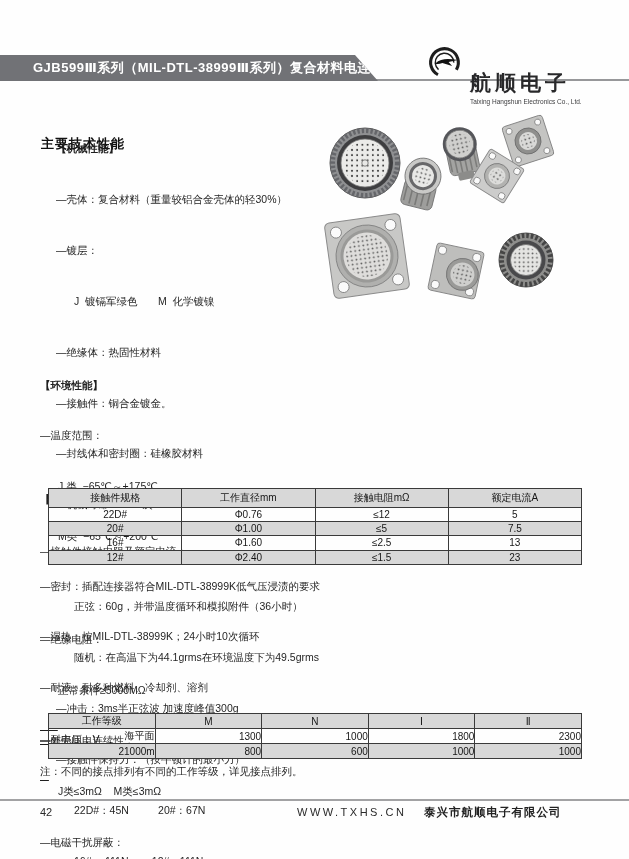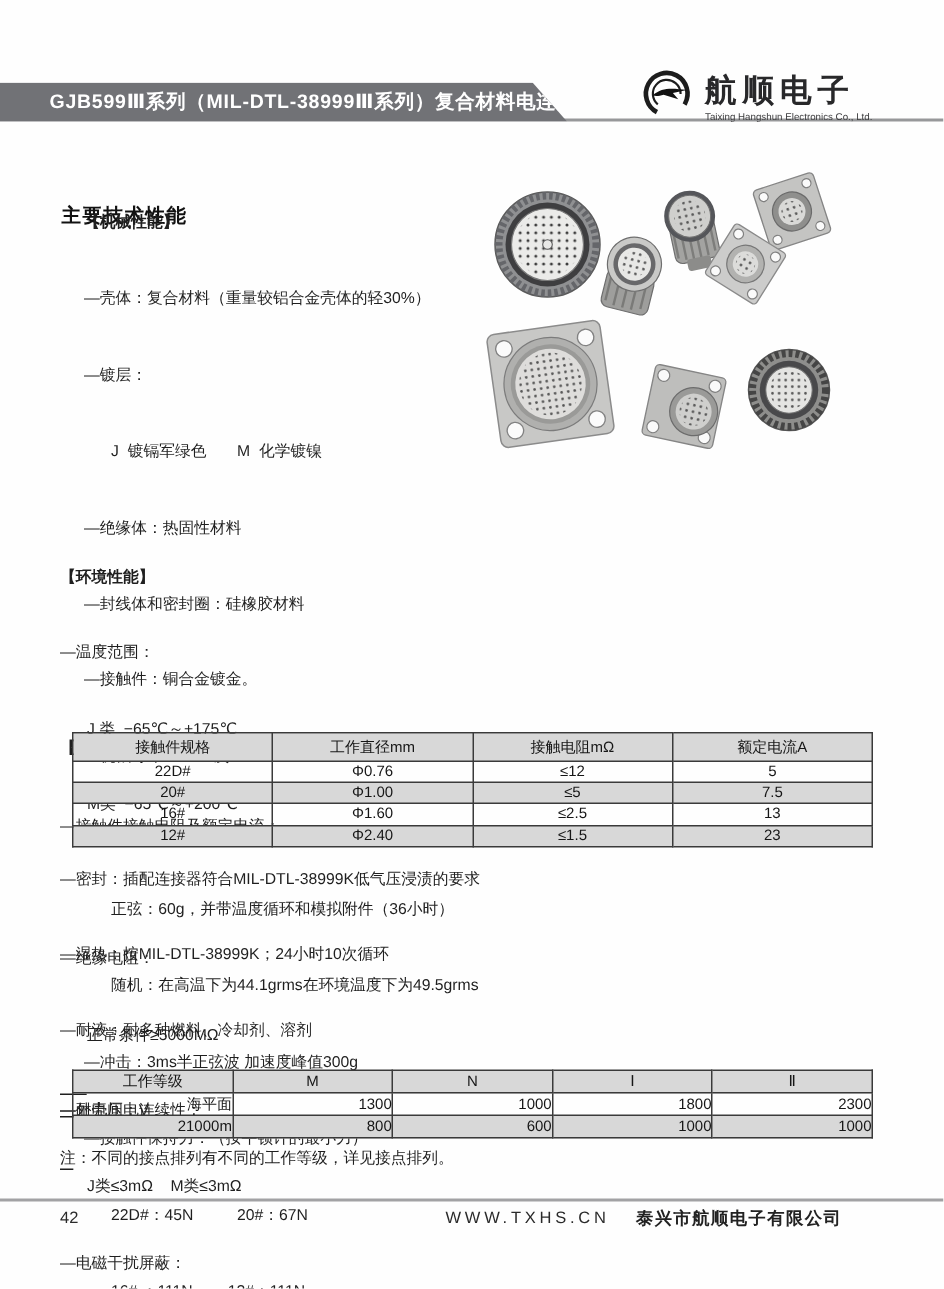--- a/index.html
+++ b/index.html
@@ -24,21 +24,21 @@
     clip-path:polygon(0 0, 355px 0, 378px 100%, 0 100%);
     color:#ffffff;
     font-size:13px; font-weight:bold;
     line-height:26px;
     padding-left:33px;
     letter-spacing:0.5px;
     white-space:nowrap;
   }
   .logo { position:absolute; left:427px; top:44px; display:flex; align-items:flex-start; }
   .logo-mark { width:37px; height:37px; }
-  .logo-text { margin-left:6px; padding-top:2px; }
+  .logo-text { margin-left:6px; padding-top:2px;margin-top:23px; }
   .logo-name { font-size:21px; font-weight:bold; color:#28282a; letter-spacing:4px; white-space:nowrap; }
   .logo-sub { font-size:6.5px; color:#3c3c3e; margin-top:1px; white-space:nowrap; }
 
   
   .main-heading {
     position:absolute; left:41px; top:89px;
     font-size:13px; font-weight:bold; letter-spacing:1px; color:#111;margin-top:46px;
   }
   .txtblock { position:absolute; left:40px; white-space:pre; }
   .txtblock .sec-title { font-weight:bold; }
@@ -198,22 +198,22 @@
   </svg>
 
   <div class="main-heading">主要技术性能</div>
 
   <div class="txtblock mech">
     <div class="sec-title">【机械性能】</div>
     <div class="ln">—壳体：复合材料（重量较铝合金壳体的轻30%）</div>
     <div class="ln">—镀层：</div>
     <div class="ln ind">J  镀镉军绿色       M  化学镀镍</div>
     <div class="ln">—绝缘体：热固性材料</div>
+    <div class="ln">—接触件：铜合金镀金。</div>
     <div class="ln">—封线体和密封圈：硅橡胶材料</div>
-    <div class="ln">—接触件：铜合金镀金。</div>
     <div class="ln">—机械寿命：1500次</div>
     <div class="ln">—振动：</div>
     <div class="ln ind">正弦：60g，并带温度循环和模拟附件（36小时）</div>
     <div class="ln ind">随机：在高温下为44.1grms在环境温度下为49.5grms</div>
     <div class="ln">—冲击：3ms半正弦波 加速度峰值300g</div>
     <div class="ln">—接触件保持力：（按牛顿计的最小力）</div>
     <div class="ln ind">22D#：45N          20#：67N</div>
     <div class="ln ind">16# ：111N        12#：111N</div>
     
   </div>

